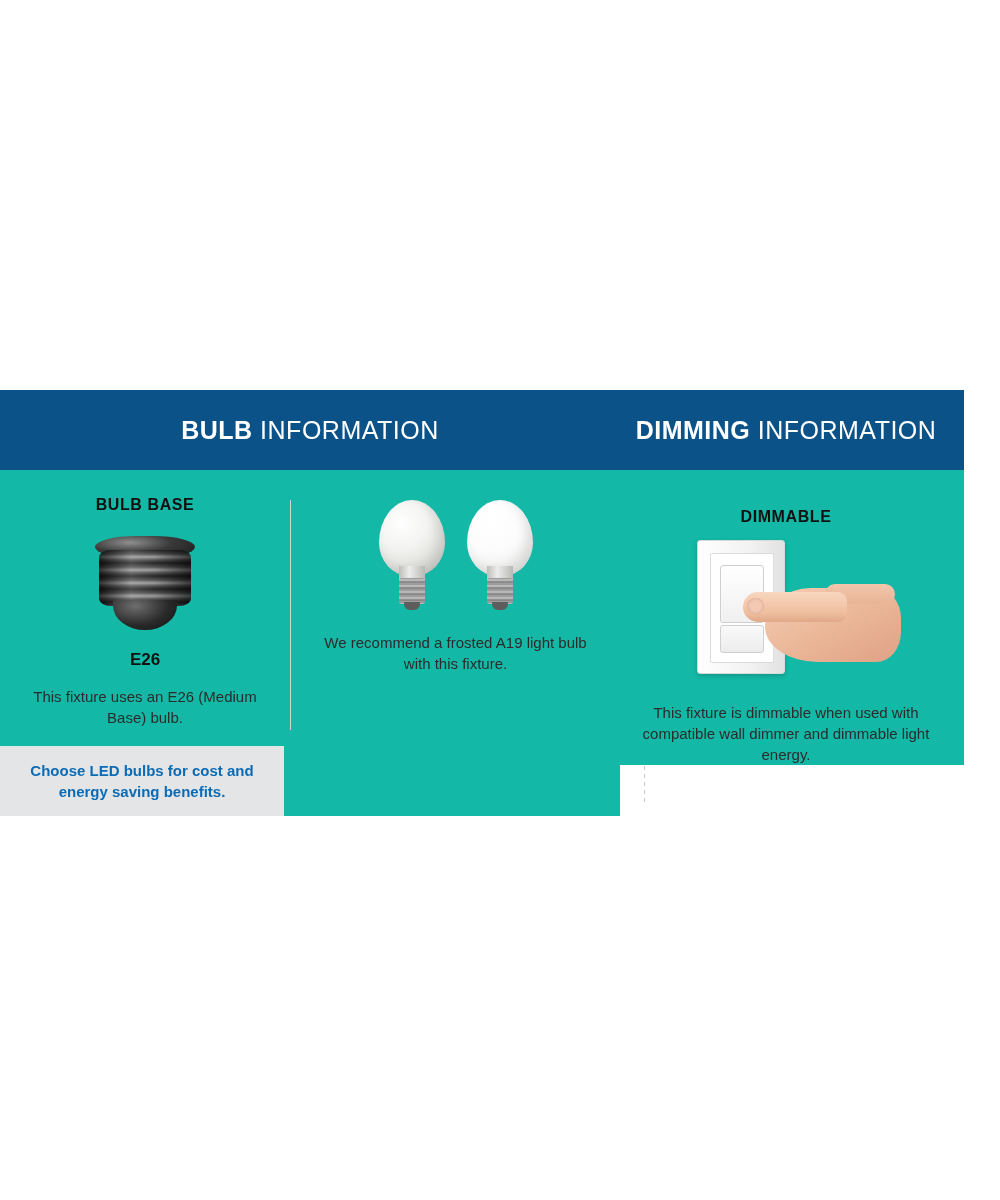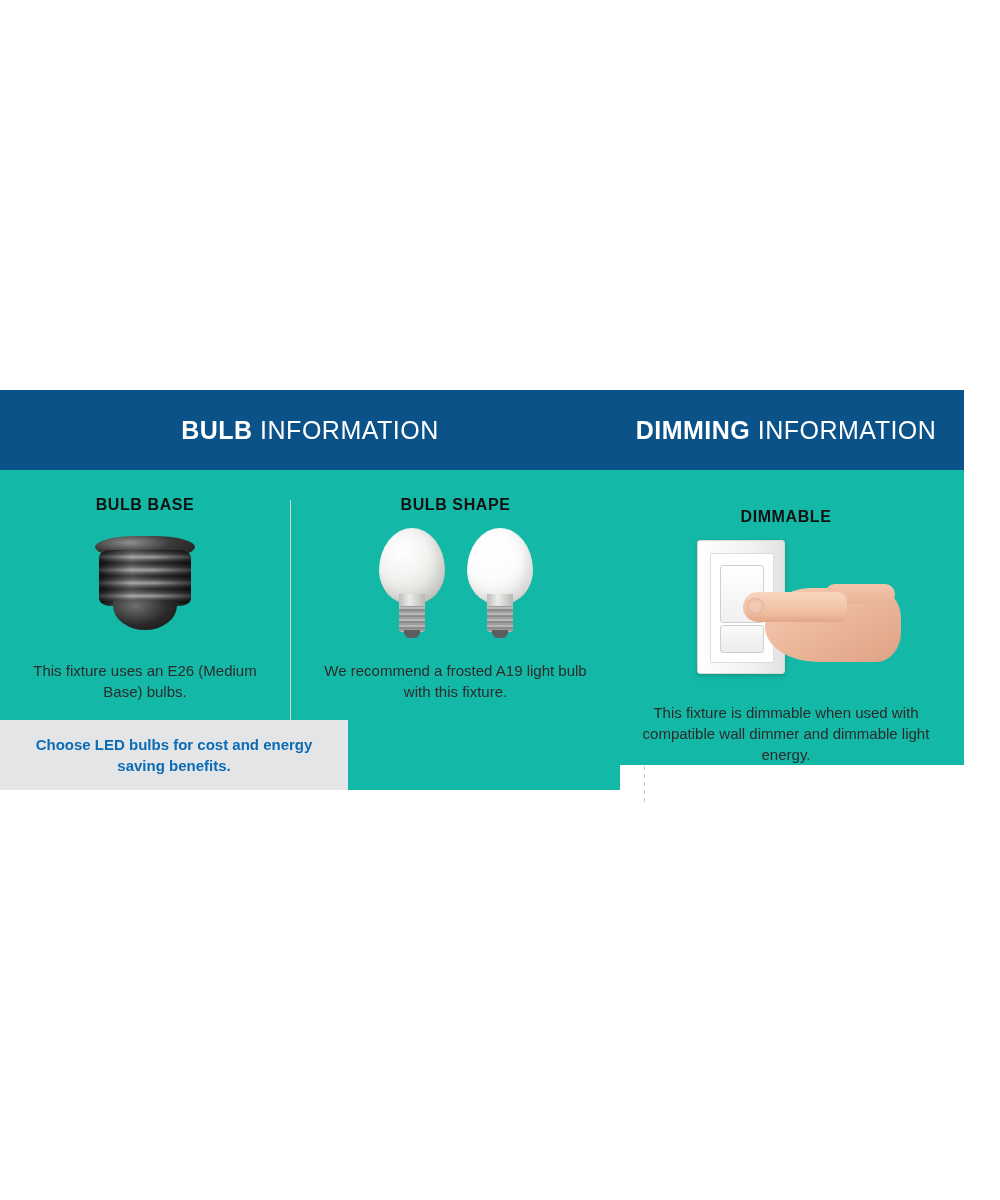--- a/index.html
+++ b/index.html
@@ -111,21 +111,21 @@
 
   .tip {
     margin: 18px 0 0 0;
     background: #e3e5e6;
     color: #0b6bb5;
     font-weight: 700;
     font-size: 15px;
     line-height: 21px;
     text-align: center;
     padding: 14px 12px;
-    width: 348px;
+    width: 284px;
     box-sizing: border-box;
   }
 
   
   .right-body {
     padding-top: 38px;
   }
   .dashed-divider {
     position: absolute;
     left: 644px;
@@ -330,28 +330,28 @@
           <div class="col-title">BULB BASE</div>
 
           <div class="art">
             <div class="e26">
               <div class="cap"></div>
               <div class="threads"></div>
               <div class="tipcone"></div>
             </div>
           </div>
 
-          <div class="blurb">This fixture uses an E26 (Medium Base) bulbs.</div>
+          <div class="art-caption">E26</div>
+          <div class="blurb">This fixture uses an E26 (Medium Base) bulb.</div>
           <div class="tip">Choose LED bulbs for cost and energy saving benefits.</div>
         </div>
 
         <div class="col-divider"></div>
 
         <div class="col col-bulb-shape">
-          <div class="col-title">BULB SHAPE</div>
 
           <div class="art">
             <div class="bulbs">
               <div class="bulb">
                 <div class="glass"></div>
                 <div class="neck"></div>
                 <div class="base"></div>
                 <div class="basetip"></div>
               </div>
               <div class="bulb smooth">

